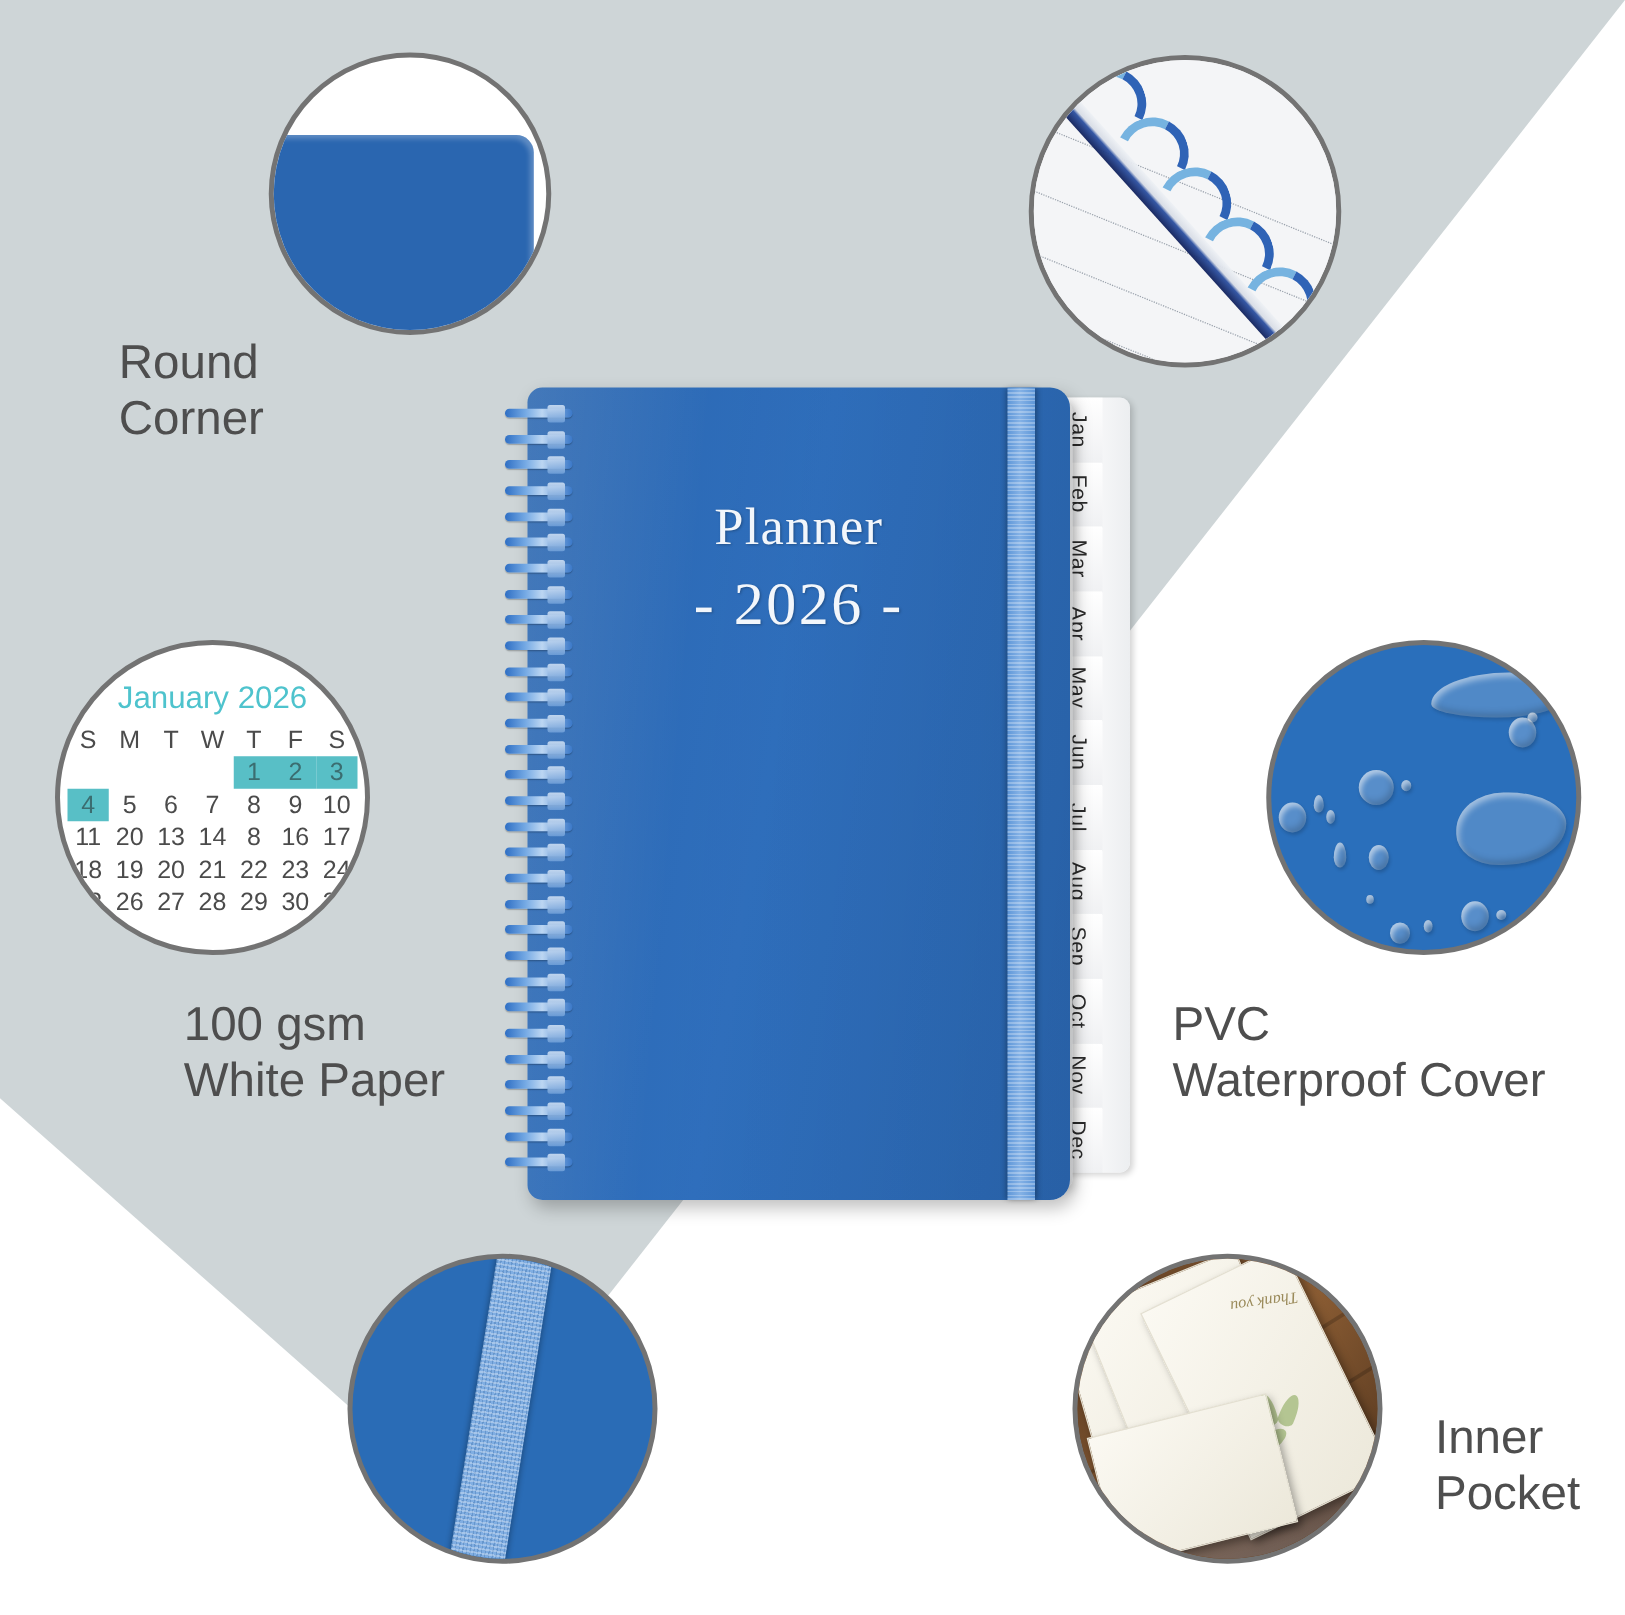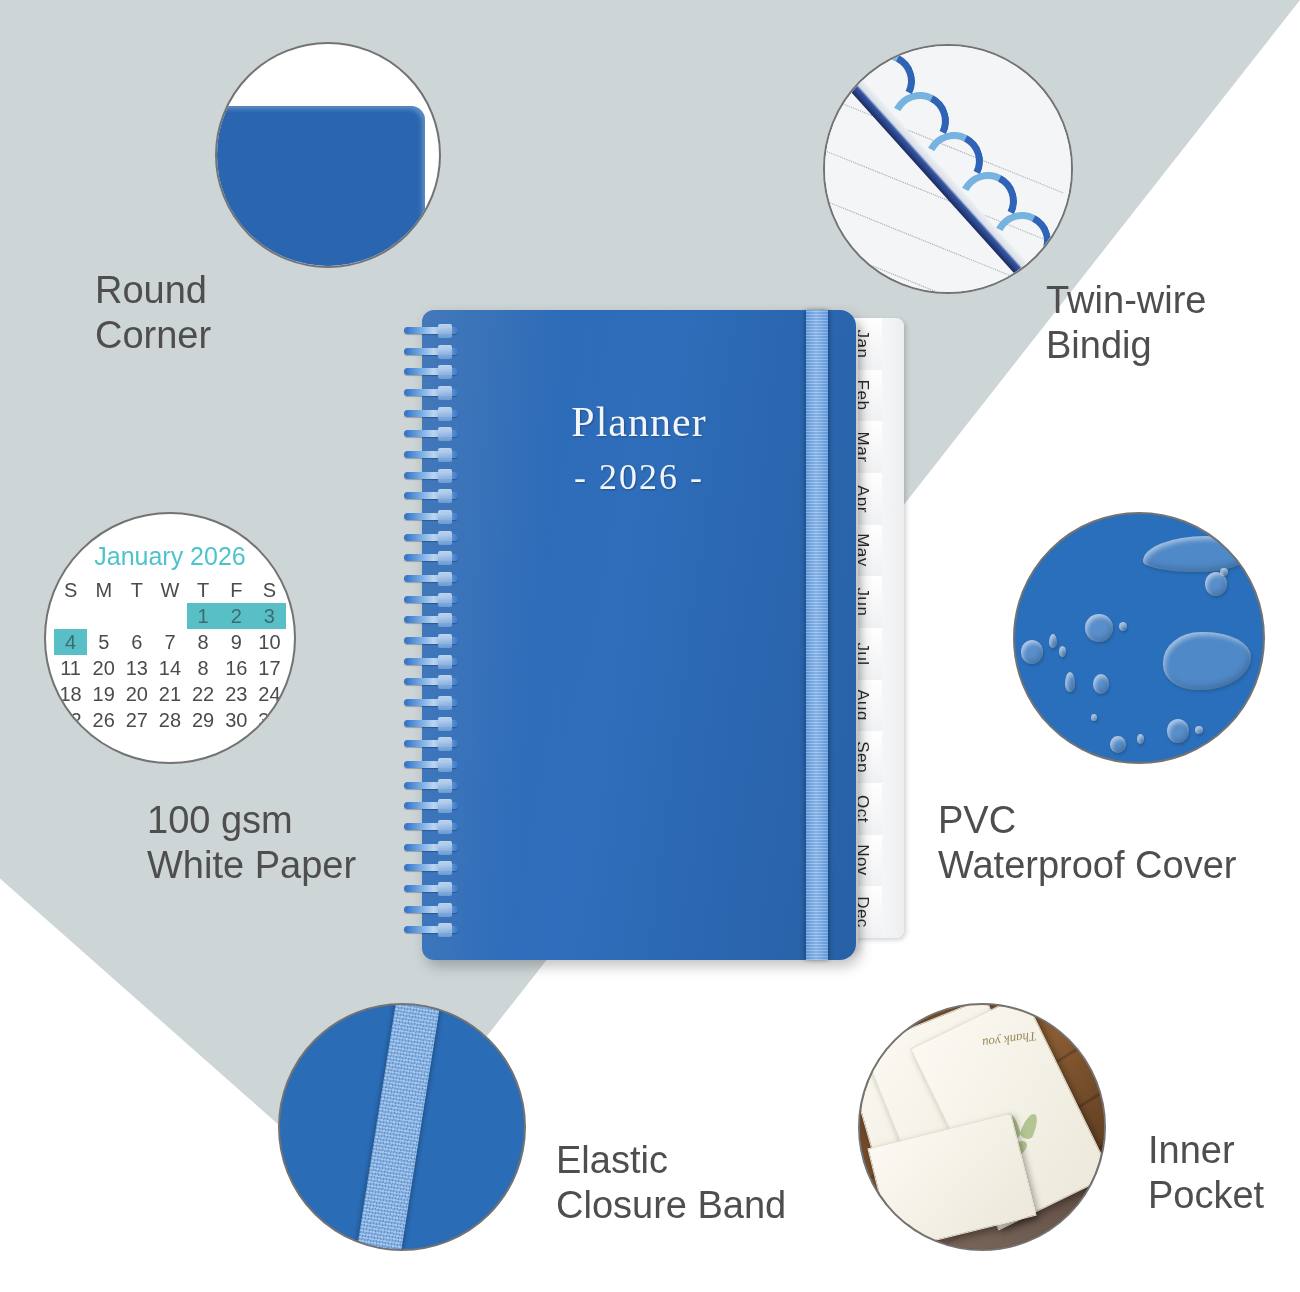--- a/index.html
+++ b/index.html
@@ -47,21 +47,21 @@
     line-height: 1.0;
     letter-spacing: 0.5px;
   }
   .title-line1 { font-size: 54px; }
   .title-line2 { font-size: 64px; margin-top: 6px; }
 
   
   .circle {
     position: absolute;
     border-radius: 50%;
-    border: 2px solid #737373;
+    border: 4px solid #737373;
     overflow: hidden;
     box-sizing: border-box;
     background: #ffffff;
   }
 
   
   #circ-round-corner { left: 215px; top: 42px; width: 226px; height: 226px; }
   .rc-shape {
     position: absolute;
     left: -6px;
@@ -297,21 +297,21 @@
   .pl-covertext {
     position: absolute;
     left: 0; right: 0;
     top: 88px;
     text-align: center;
     color: #f2f6fb;
     font-family: "Liberation Serif", serif;
     text-shadow: 1px 1px 2px rgba(0,0,0,.25);
   }
   .pl-covertext .t1 { font-size: 42px; letter-spacing: 1px; }
-  .pl-covertext .t2 { font-size: 36px; margin-top: 10px; letter-spacing: 2px; }
+  .pl-covertext .t2 { font-size: 48px; margin-top: 10px; letter-spacing: 2px; }
   .pl-elastic {
     position: absolute;
     right: 28px;
     top: 0;
     width: 22px;
     height: 650px;
     background:
       repeating-linear-gradient(0deg, rgba(255,255,255,.28) 0 1.2px, rgba(255,255,255,0) 1.2px 3px),
       linear-gradient(90deg,#5f97d8,#85b2e6 45%,#5f97d8);
     box-shadow: -2px 0 4px rgba(0,0,0,.22), 2px 0 4px rgba(0,0,0,.22);
@@ -375,22 +375,20 @@
       <div class="tw-line" style="left:-60px; top:218px; width:330px; transform:rotate(22deg);"></div>
       <div class="tw-spine"></div>
       <div class="tw-ring" style="left:32px;  top:6px;"></div>
       <div class="tw-ring" style="left:66px;  top:46px;"></div>
       <div class="tw-ring" style="left:100px; top:86px;"></div>
       <div class="tw-ring" style="left:134px; top:126px;"></div>
       <div class="tw-ring" style="left:168px; top:166px;"></div>
       <div class="tw-ring" style="left:202px; top:206px;"></div>
     </div>
   </div>
-  <div class="label" id="lbl-twinwire">Twin-wire
-Bindig</div>
 
   <div class="circle" id="circ-calendar">
     <div class="cal-wrap">
       <div class="cal-title">January 2026</div>
       <table class="cal-grid">
         <thead>
           <tr id="cal-head">
               <th>S</th>
               <th>M</th>
               <th>T</th>
@@ -472,22 +470,20 @@
       <div class="drop" style="left:180px; top:212px; width:8px;  height:8px;"></div>
       <div class="drop" style="left:76px;  top:200px; width:6px;  height:7px;"></div>
     </div>
   </div>
   <div class="label" id="lbl-pvc">PVC
 Waterproof Cover</div>
 
   <div class="circle" id="circ-elastic">
     <div class="eb-band"></div>
   </div>
-  <div class="label" id="lbl-elastic">Elastic
-Closure Band</div>
 
   <div class="circle" id="circ-pocket">
     <div style="position:absolute;inset:0;">
       <div class="pk-wood"></div>
       <div class="pk-wood-plank" style="left:-50%; top:42%;"></div>
       <div class="pk-wood-plank" style="left:-50%; top:66%;"></div>
       <div class="pk-wood-plank" style="left:-50%; top:88%;"></div>
       <div class="pk-shadowfloor"></div>
       <div class="pk-card" style="left:6px;  top:24px; width:118px; height:184px; transform:rotate(-16deg);"></div>
       <div class="pk-card" style="left:34px; top:10px; width:132px; height:196px; transform:rotate(-22deg);"></div>

